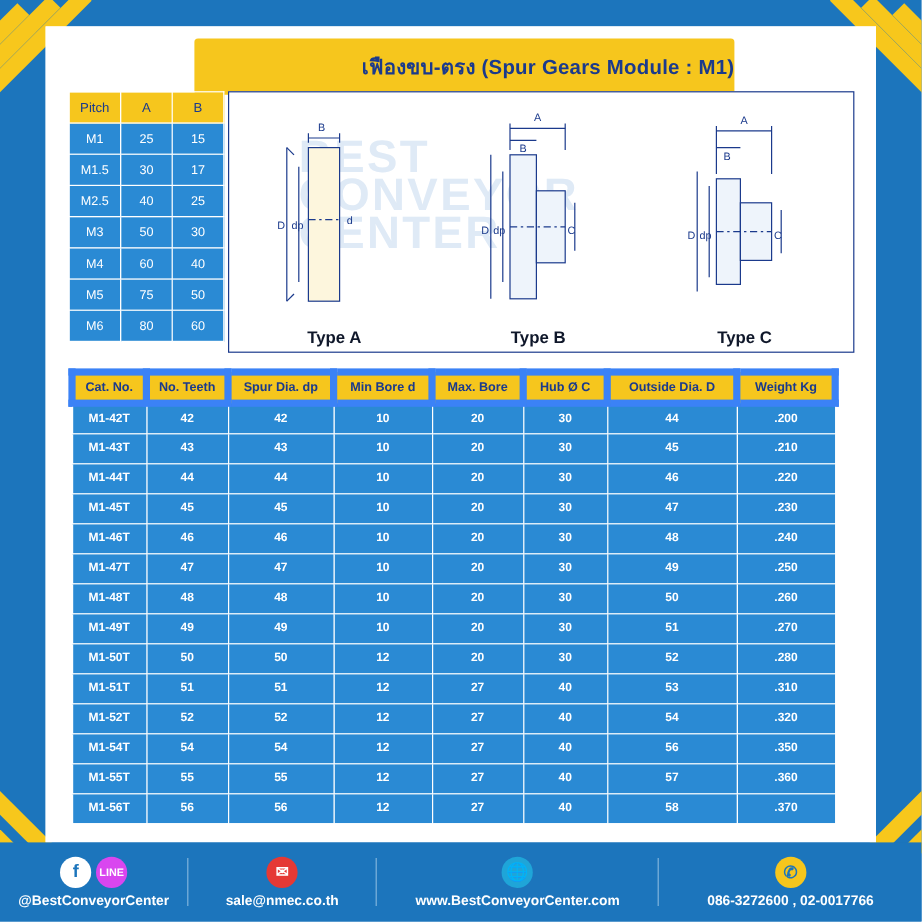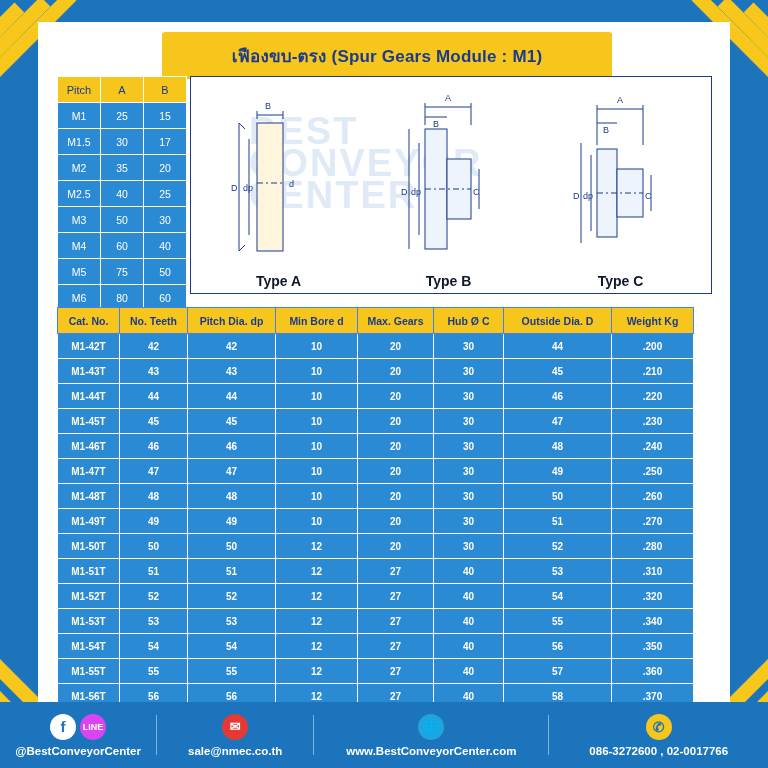--- a/index.html
+++ b/index.html
@@ -22,21 +22,21 @@
     width: 692px; height: 680px;
     background: #ffffff;
     border: 2px solid #ffffff;
   }
 
   
   .title-wrap {
     position:absolute; left: 160px; top: 30px; width: 450px; height: 47px;
     background: #f6c61d;
     border-radius: 3px;
-    display:flex; align-items:center; justify-content:center;
+    display:flex; align-items:center; justify-content:flex-end;
   }
   .title-wrap .t {
     font-size: 17px; font-weight: bold; color:#1b3a8c;
     font-family: "Liberation Sans", sans-serif;
     letter-spacing: .2px;
   }
 
   
   .pitch-table {
     position:absolute; left: 55px; top: 74px;
@@ -73,21 +73,21 @@
   }
 
   
   .data-table {
     position:absolute; left: 55px; top: 305px;
     border-collapse: collapse;
     font-size: 10px;
   }
   .data-table th {
     background:#f6c61d; color:#1b3a8c;
-    border:1px solid #3b82f6;
+    border:6px solid #3b82f6;
     height: 26px; font-size: 10.5px; font-weight:bold;
     padding: 0 6px;
   }
   .data-table td {
     background:#2a8ad4; color:#ffffff;
     border:1px solid #ffffff;
     height: 25px; text-align:center; font-weight:bold;
     font-size: 10px;
   }
 
@@ -156,25 +156,20 @@
     <tbody>
       <tr>
         <td>M1</td>
         <td>25</td>
         <td>15</td>
       </tr>
       <tr>
         <td>M1.5</td>
         <td>30</td>
         <td>17</td>
-      </tr>
-      <tr>
-        <td>M2</td>
-        <td>35</td>
-        <td>20</td>
       </tr>
       <tr>
         <td>M2.5</td>
         <td>40</td>
         <td>25</td>
       </tr>
       <tr>
         <td>M3</td>
         <td>50</td>
         <td>30</td>
@@ -260,23 +255,23 @@
       </g>
     </svg>
     <div class="type-label" style="left:352px; width:155px;">Type C</div>
   </div>
 
   <table class="data-table" style="left:17px; top:283px;">
     <thead>
       <tr>
         <th style="width:62px">Cat. No.</th>
         <th style="width:68px">No. Teeth</th>
-        <th style="width:88px">Pitch Dia. dp</th>
+        <th style="width:88px">Spur Dia. dp</th>
         <th style="width:82px">Min Bore d</th>
-        <th style="width:76px">Max. Gears</th>
+        <th style="width:76px">Max. Bore</th>
         <th style="width:70px">Hub Ø C</th>
         <th style="width:108px">Outside Dia. D</th>
         <th style="width:82px">Weight Kg</th>
       </tr>
     </thead>
     <tbody id="data-body">
         <tr>
           <td>M1-42T</td>
           <td>42</td>
           <td>42</td>
@@ -378,30 +373,20 @@
         </tr>
         <tr>
           <td>M1-52T</td>
           <td>52</td>
           <td>52</td>
           <td>12</td>
           <td>27</td>
           <td>40</td>
           <td>54</td>
           <td>.320</td>
-        </tr>
-        <tr>
-          <td>M1-53T</td>
-          <td>53</td>
-          <td>53</td>
-          <td>12</td>
-          <td>27</td>
-          <td>40</td>
-          <td>55</td>
-          <td>.340</td>
         </tr>
         <tr>
           <td>M1-54T</td>
           <td>54</td>
           <td>54</td>
           <td>12</td>
           <td>27</td>
           <td>40</td>
           <td>56</td>
           <td>.350</td>

